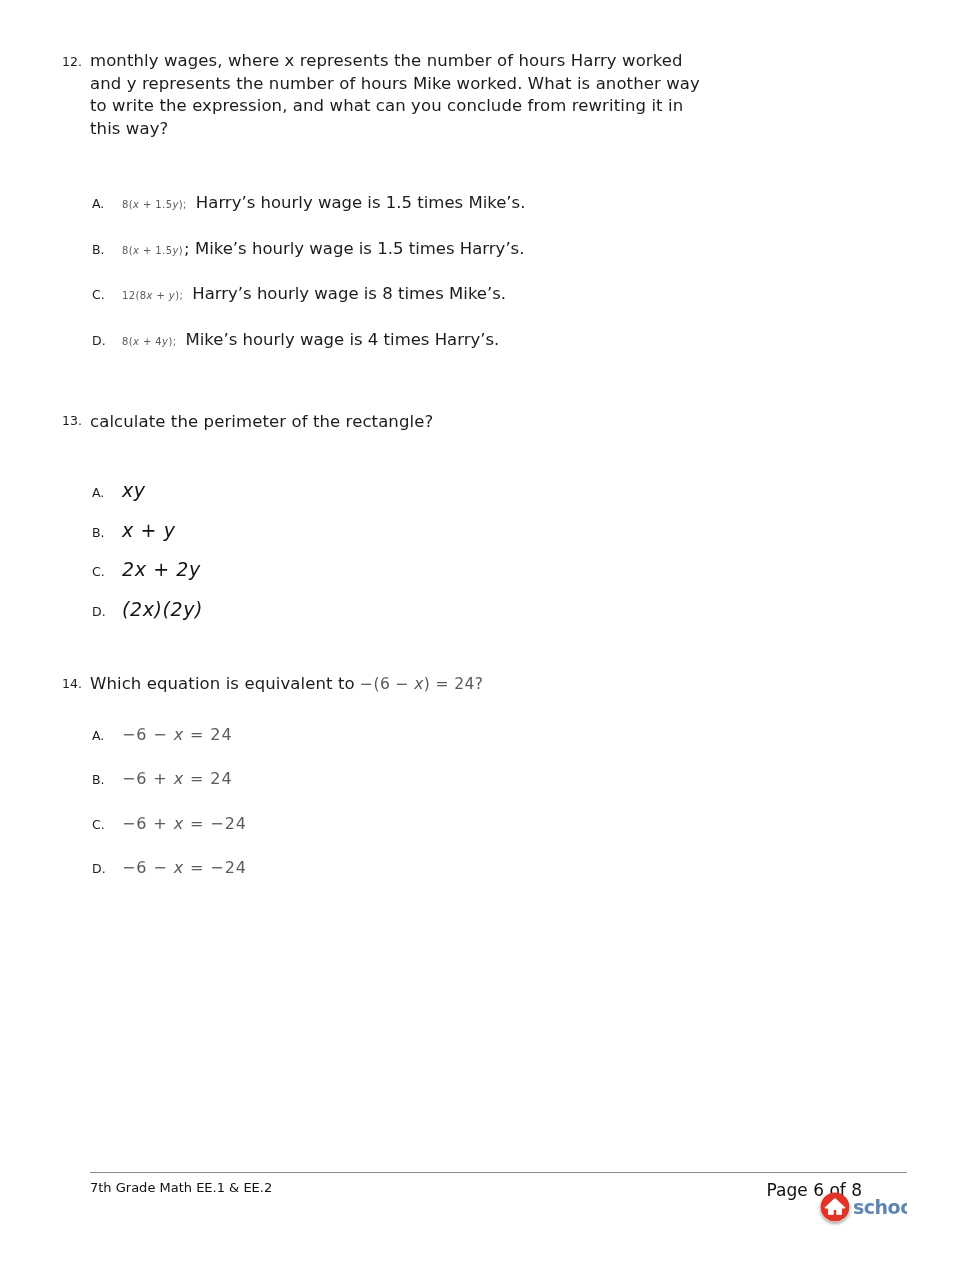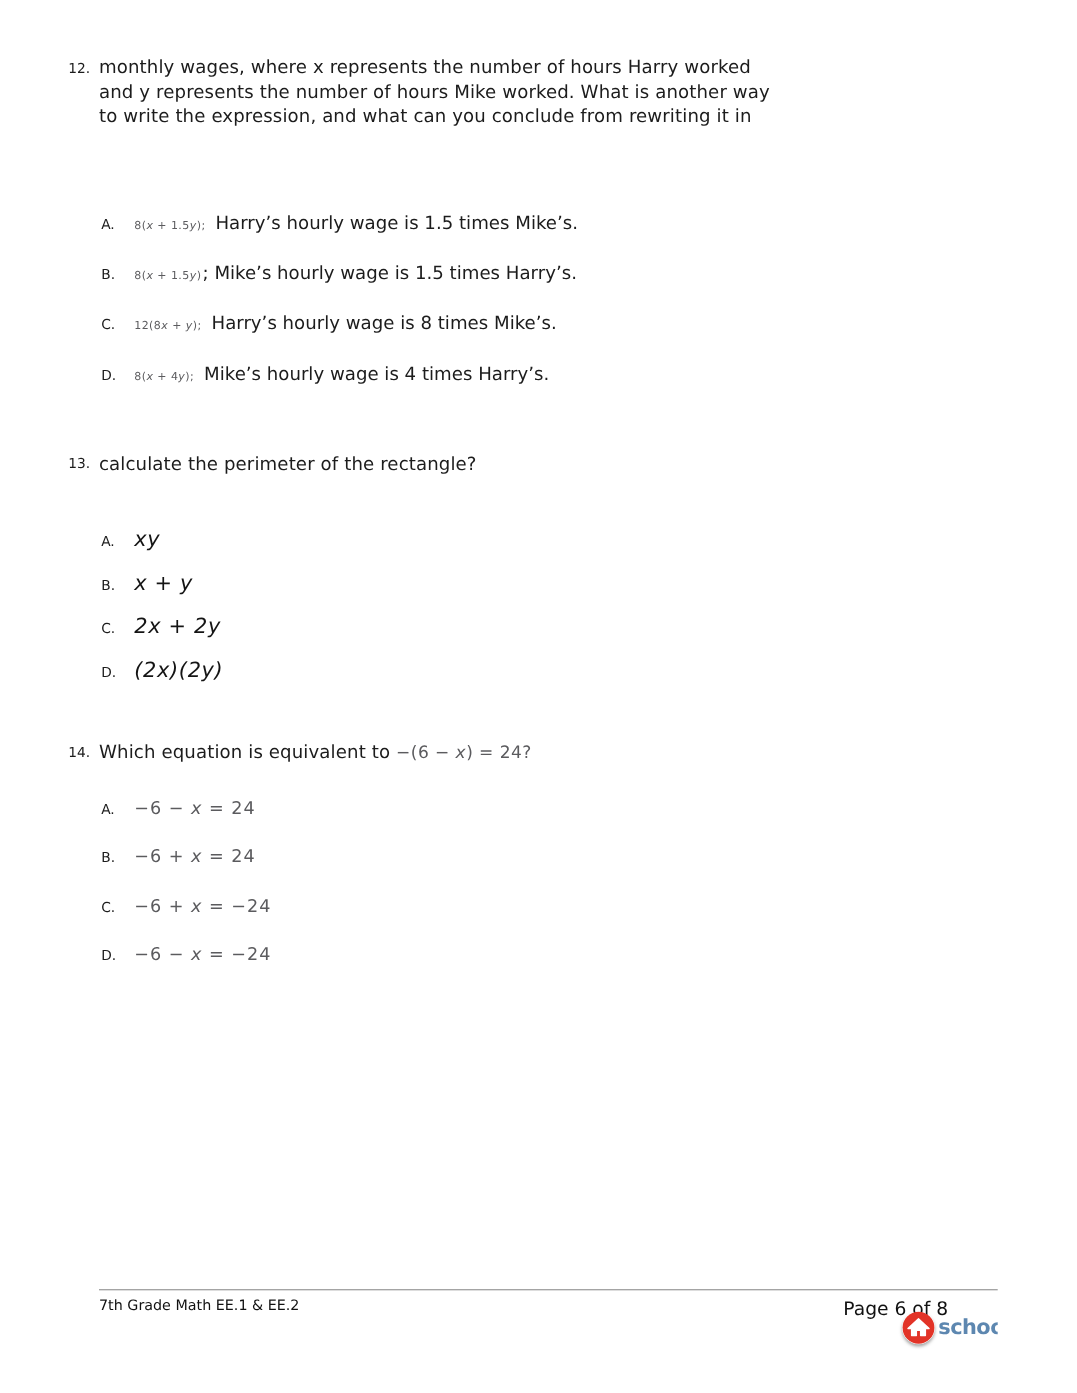--- a/index.html
+++ b/index.html
@@ -40,20 +40,21 @@
 <body>
 
 <div class="page">
 
   <div>
     <span class="qnum" style="top:54px">12.</span>
     <div class="qtext" style="top:50px">
       <div class="qline">monthly wages, where x represents the number of hours Harry worked</div>
       <div class="qline">and y represents the number of hours Mike worked. What is another way</div>
       <div class="qline">to write the expression, and what can you conclude from rewriting it in</div>
+      <div class="qline">this way?</div>
     </div>
     <div class="opt" style="top:193px"><span class="olabel">A.</span><span class="gmath">8(<i>x</i> + 1.5<i>y</i>);</span><span class="otext">Harry’s hourly wage is 1.5 times Mike’s.</span></div>
     <div class="opt" style="top:239px"><span class="olabel">B.</span><span class="gmath">8(<i>x</i> + 1.5<i>y</i>)</span><span class="otext tight">; Mike’s hourly wage is 1.5 times Harry’s.</span></div>
     <div class="opt" style="top:284px"><span class="olabel">C.</span><span class="gmath">12(8<i>x</i> + <i>y</i>);</span><span class="otext">Harry’s hourly wage is 8 times Mike’s.</span></div>
     <div class="opt" style="top:330px"><span class="olabel">D.</span><span class="gmath">8(<i>x</i> + 4<i>y</i>);</span><span class="otext">Mike’s hourly wage is 4 times Harry’s.</span></div>
   </div>
 
   <div>
     <span class="qnum" style="top:413px">13.</span>
     <div class="qtext" style="top:410px; line-height:23px">

